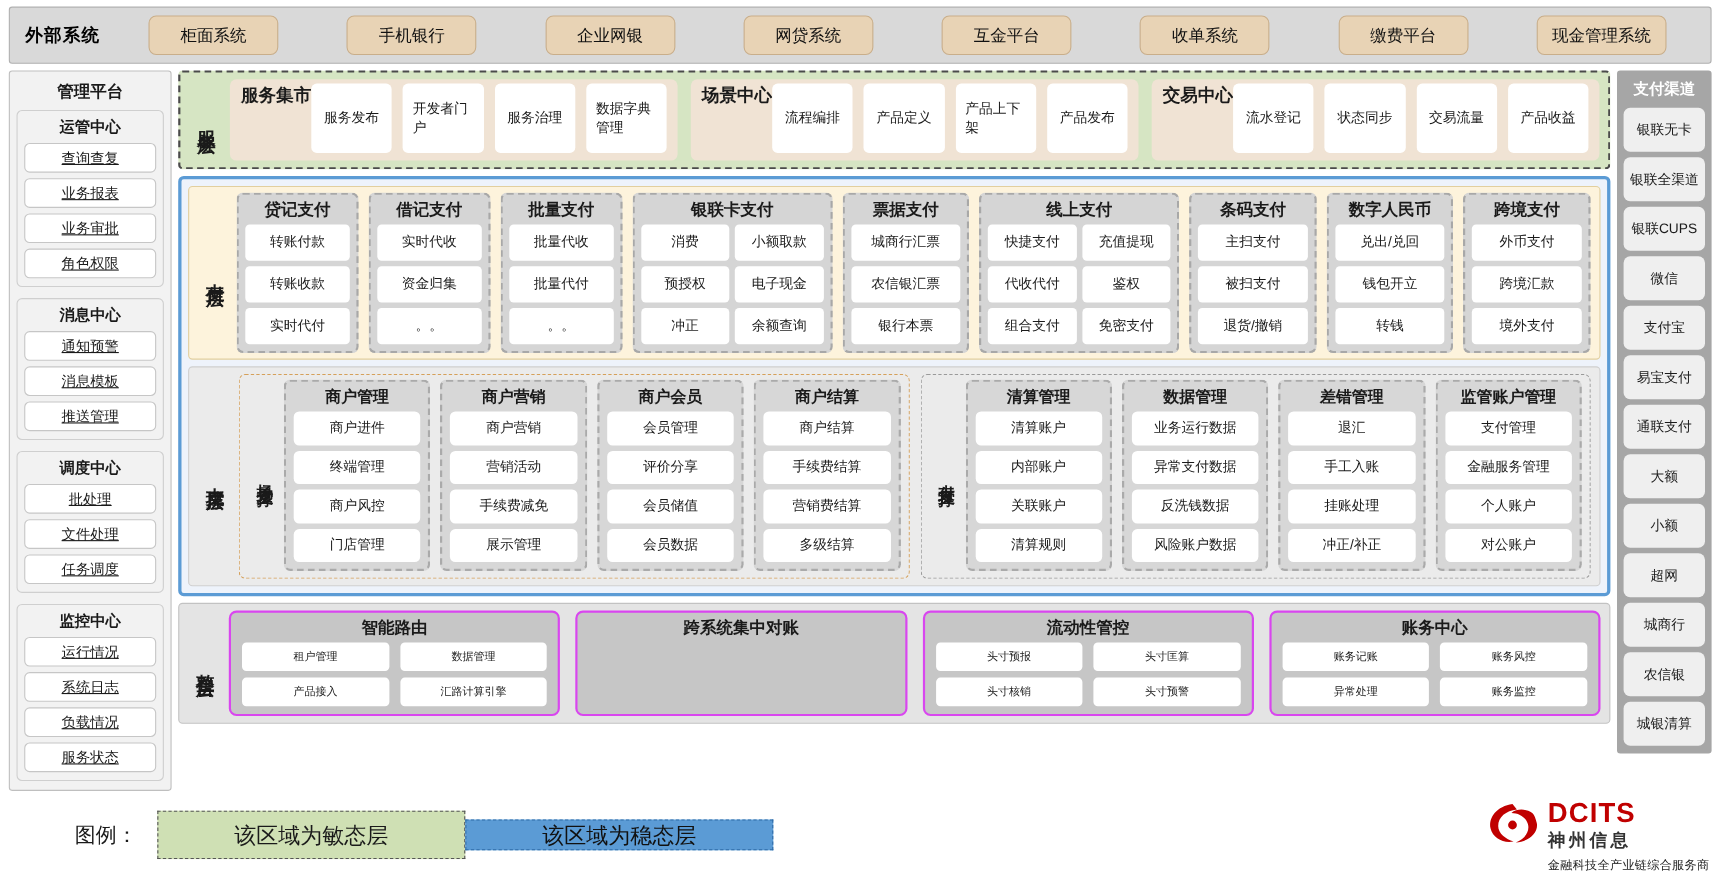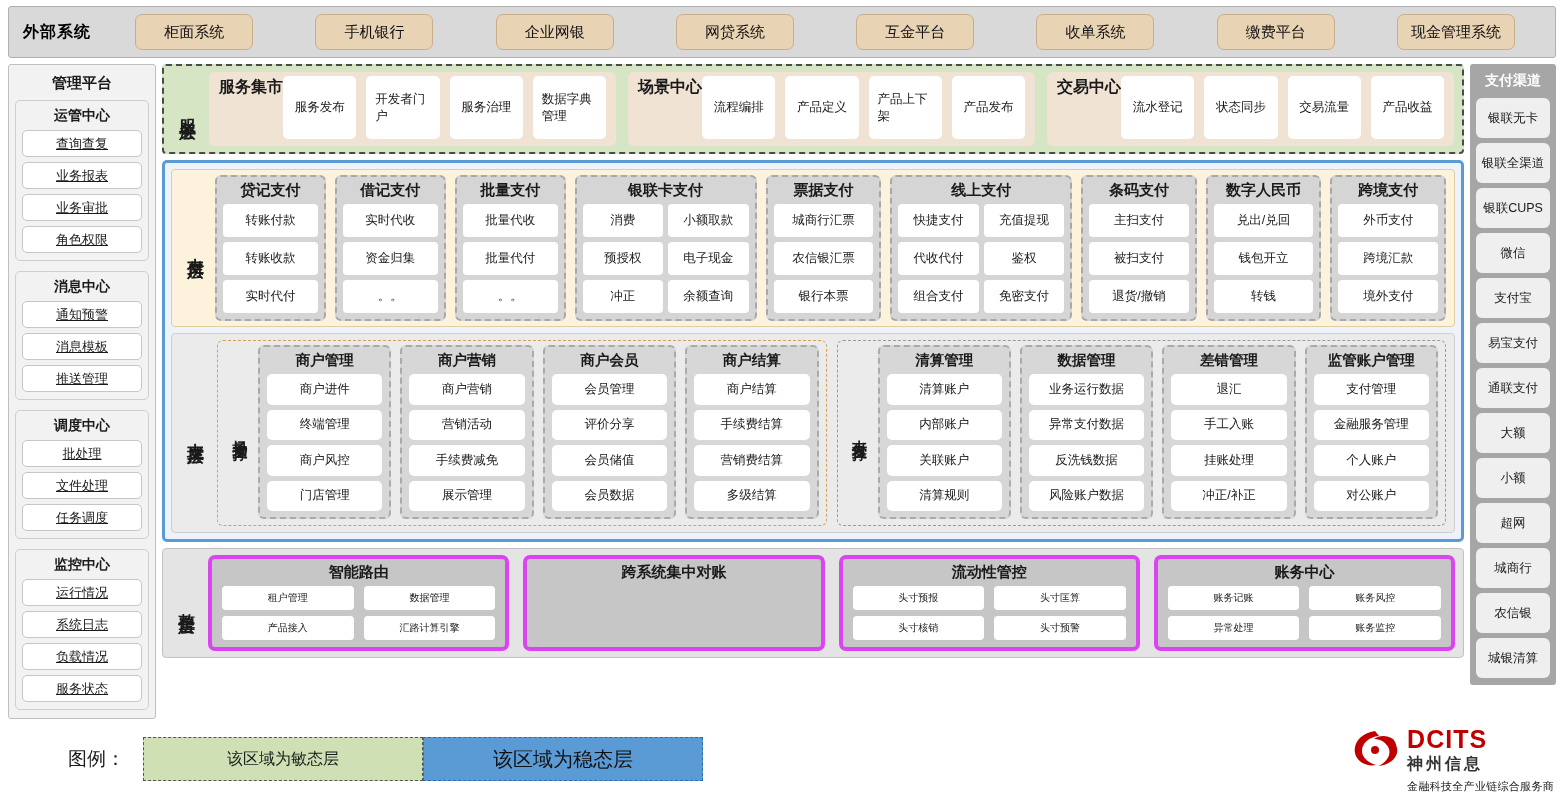--- a/index.html
+++ b/index.html
@@ -171,21 +171,21 @@
   .integration-layer {
     background: #e4e4e4;
     border: 1px solid #c2c2c2;
     border-radius: 4px;
     display: flex; align-items: stretch;
     padding: 6px 8px; gap: 6px;
     height: 110px;
   }
   .int-groups { flex: 1; display: flex; gap: 14px; }
   .int-group {
-    flex: 1; background: #c6c6c6; border: 4px solid #d946ef; border-radius: 7px;
+    flex: 1; background: #c6c6c6; border: 2px solid #d946ef; border-radius: 7px;
     padding: 3px 10px 7px; display: flex; flex-direction: column;
   }
   .int-group-title { text-align: center; font-weight: bold; font-size: 15px; padding: 1px 0 4px; }
   .int-grid { display: grid; grid-template-columns: 1fr 1fr; gap: 6px 10px; flex: 1; }
   .int-cell {
     background: #ffffff; border-radius: 4px;
     display: flex; align-items: center; justify-content: center;
     font-size: 10px; white-space: nowrap; text-align: right;
   }
 
@@ -207,25 +207,25 @@
     font-size: 12.5px; white-space: nowrap;
   }
 
   
   .footer { display: flex; align-items: center; margin-top: 8px; padding-left: 60px; height: 64px; }
   .legend-label { font-size: 19px; margin-right: 18px; }
   .legend-agile {
     background: #cfe0b4; border: 1px dashed #555;
     width: 280px; height: 44px;
     display: flex; align-items: center; justify-content: center;
-    font-size: 16px;
+    font-size: 20px;
   }
   .legend-stable {
     background: #5b9bd5; border: 1px dashed #2f6ca8;
-    width: 280px; height: 44px;
+    width: 280px; height: 28px;
     display: flex; align-items: center; justify-content: center;
     font-size: 20px; color: #111;
   }
   .brand { position: absolute; right: 10px; bottom: 6px; text-align: left; display: flex; align-items: flex-start; gap: 6px;}
   .brand-mark { width: 52px; height: 44px; }
   .brand-text { display: flex; flex-direction: column; }
   .brand-name { font-size: 25px; font-weight: bold; color: #c00000; letter-spacing: 1px; line-height: 1; }
   .brand-cn { font-size: 16px; font-weight: bold; color: #333; letter-spacing: 3px; margin-top: 2px; }
   .brand-tag { font-size: 11px; color: #222; margin-top: 4px; letter-spacing: 0.3px; }
 </style>

